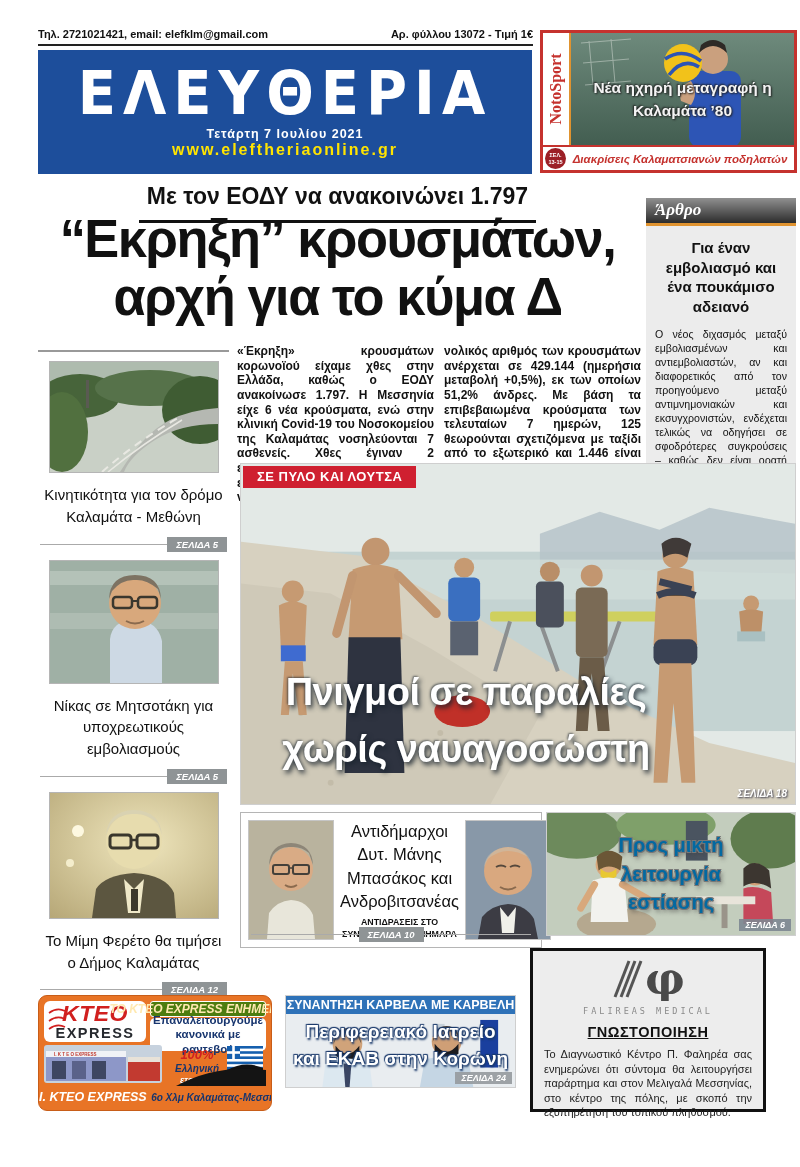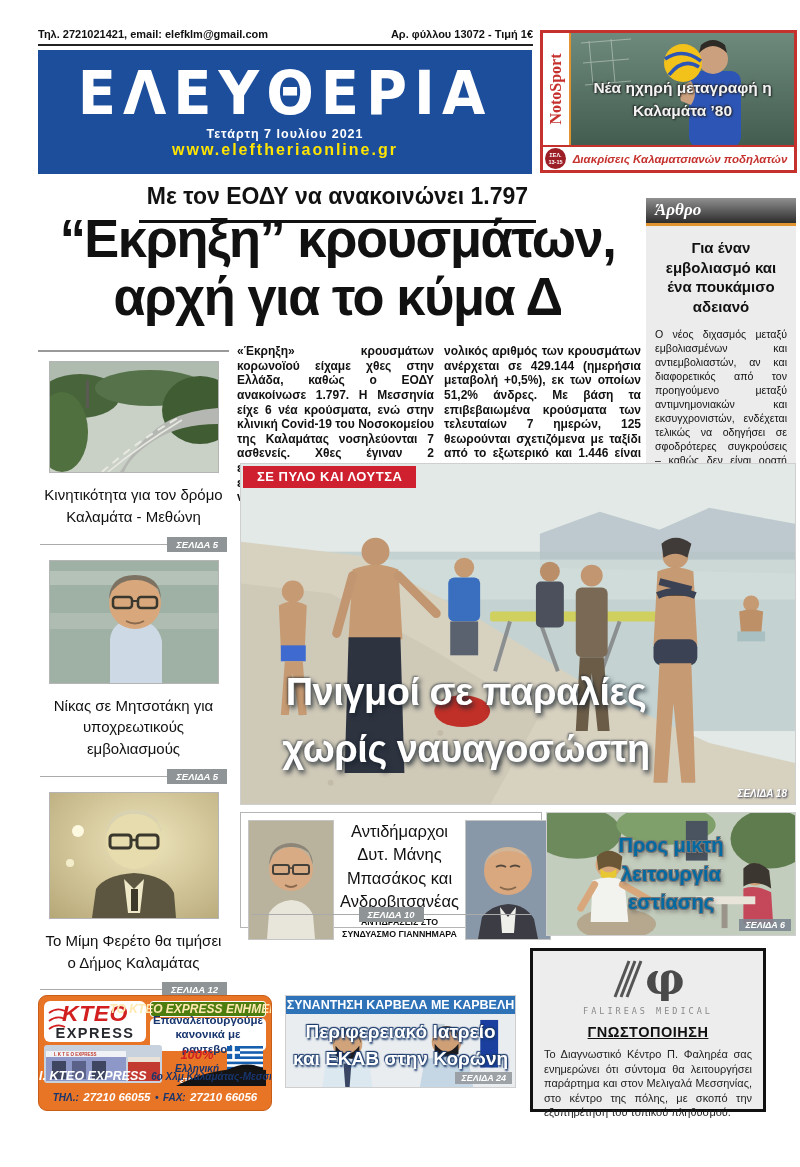--- a/index.html
+++ b/index.html
@@ -73,21 +73,21 @@
   .tag{position:absolute;left:2px;top:2px;background:#cf2030;color:#fff;font-weight:bold;font-size:13px;
     padding:3px 14px 4px;letter-spacing:.5px;}
   .mp-head{position:absolute;left:0;bottom:26px;width:450px;text-align:center;color:#fff;font-weight:bold;
     font-size:38px;line-height:1.5;letter-spacing:-.5px;
     text-shadow:2px 3px 5px rgba(25,35,45,.9),-1px -1px 2px rgba(25,35,45,.55);}
   .mp-head span{display:block;}
   .mp-ref{position:absolute;right:8px;bottom:5px;color:#fff;font-size:10px;font-weight:bold;font-style:italic;
     text-shadow:1px 1px 2px #334;}
 
   
-  .midbox{position:absolute;left:240px;top:812px;width:302px;height:116px;border:1px solid #b5b5b5;
+  .midbox{position:absolute;left:240px;top:812px;width:302px;height:136px;border:1px solid #b5b5b5;
     background:#fff;box-sizing:border-box;padding:7px 7px 18px;display:flex;gap:6px;}
   .mid-portrait{width:84px;height:118px;border:1px solid #c5c5c5;flex-shrink:0;}
   .mid-center{flex:1;display:flex;flex-direction:column;align-items:center;}
   .mid-title{font-size:16.5px;line-height:1.42;text-align:center;font-weight:500;}
   .mid-sub{font-size:8.8px;font-weight:bold;text-align:center;margin-top:3px;line-height:1.35;}
   .mid-ref{position:absolute;left:10px;right:10px;bottom:5px;display:flex;align-items:center;}
 
   
   .dining{position:absolute;left:546px;top:812px;width:250px;height:124px;border:1px solid #cfcfcf;
     box-sizing:border-box;overflow:hidden;}
@@ -454,27 +454,20 @@
       <path d="M0 24 Q18 14 36 22 L36 24z" fill="#111"></path>
     </svg>
     <svg class="kt-swoosh" width="90" height="22" viewBox="0 0 90 22">
       <path d="M0 22 Q40 0 90 6 L90 22z" fill="#141414"></path>
     </svg>
     <div class="kt-foot">
       <div>
         <span class="kt-name">Ι. ΚΤΕΟ EXPRESS</span>
         <span class="kt-addr">6ο Χλμ Καλαμάτας-Μεσσήνης</span>
       </div>
-      <div>
-        <span class="kt-lab">ΤΗΛ.:</span>
-        <span class="kt-num">27210 66055</span>
-        <span class="kt-lab">•</span>
-        <span class="kt-lab">FAX:</span>
-        <span class="kt-num">27210 66056</span>
-      </div>
     </div>
   </div>
 
   <div class="karv">
     <div class="kv-head">ΣΥΝΑΝΤΗΣΗ ΚΑΡΒΕΛΑ ΜΕ ΚΑΡΒΕΛΗ</div>
     <div class="kv-photo">
       <svg viewBox="0 0 231 98" preserveAspectRatio="none">
         <rect width="231" height="98" fill="#e9edf0"></rect>
         <rect x="196" y="6" width="18" height="48" fill="#1a3f9e"></rect>
         <rect x="150" y="10" width="10" height="40" fill="#c8d2da"></rect>

